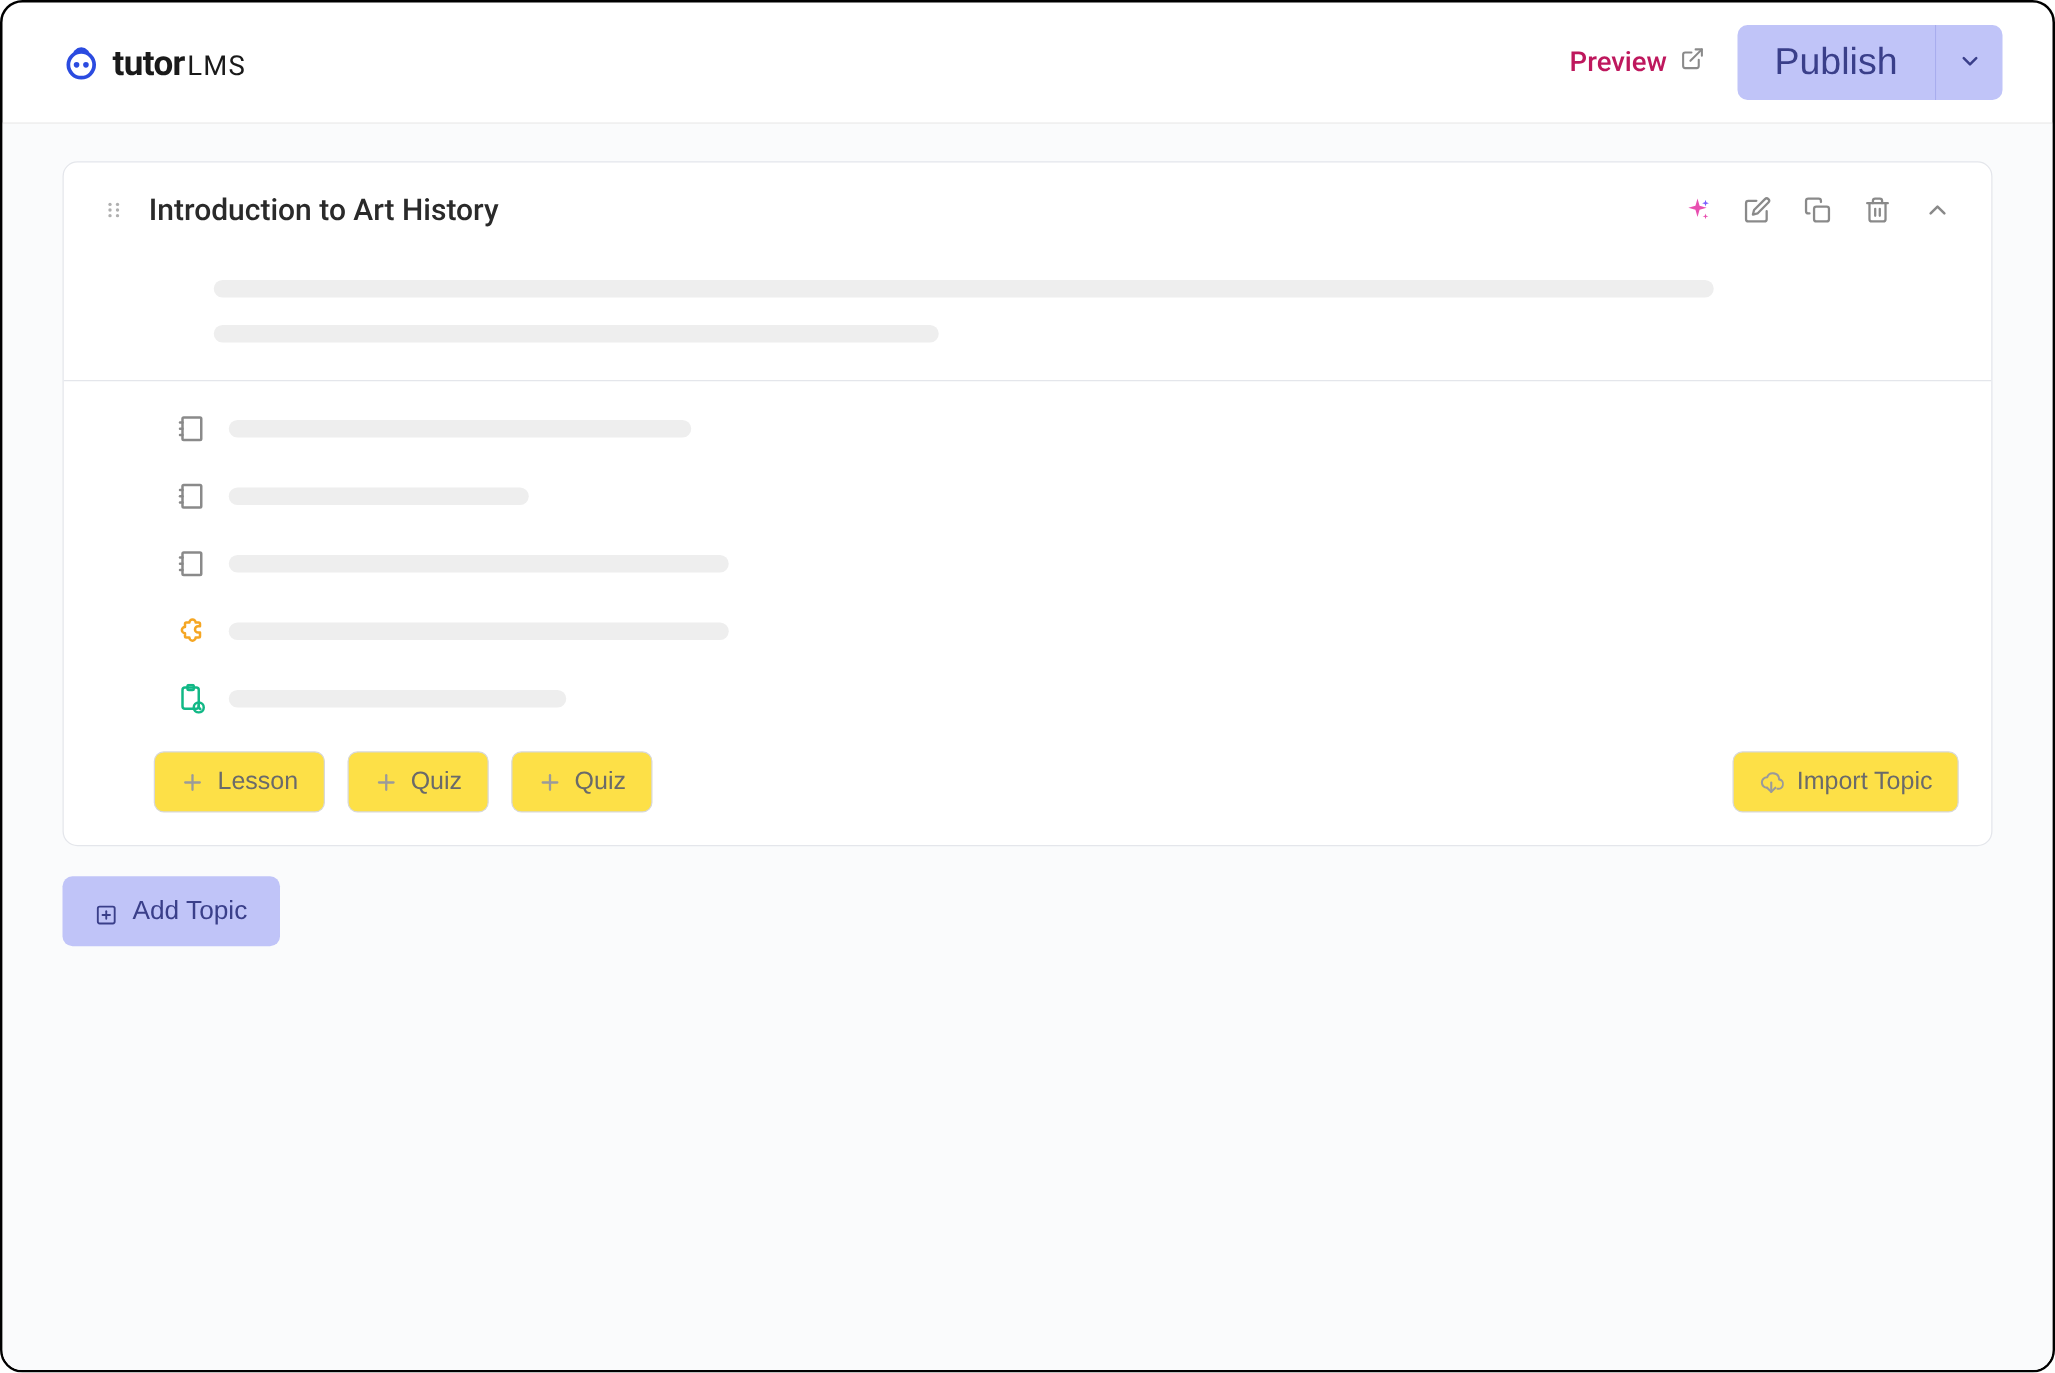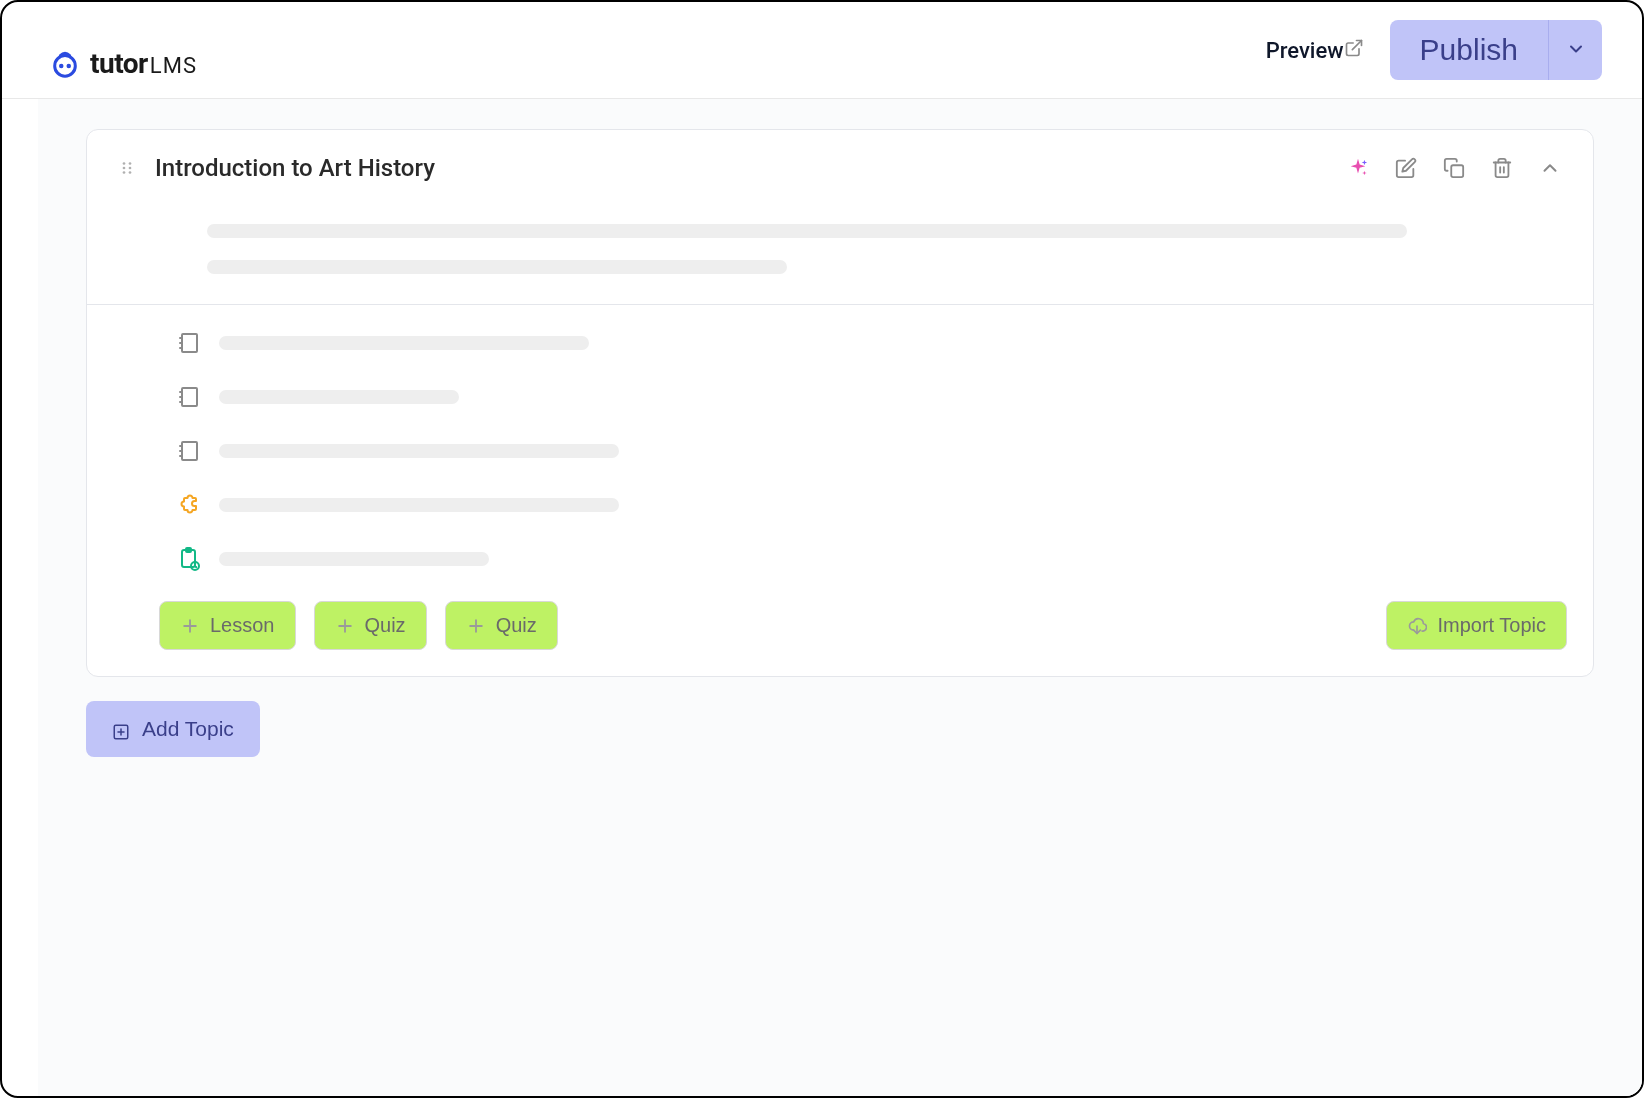--- a/index.html
+++ b/index.html
@@ -15,21 +15,21 @@
     height: 1098px;
     border: 2px solid #000;
     border-radius: 18px;
     background: #fff;
     display: flex;
     flex-direction: column;
     overflow: hidden;
   }
   .header {
     display: flex;
-    align-items: flex-end;
+    align-items: center;
     justify-content: space-between;
     padding: 18px 40px 18px 48px;
     border-bottom: 1px solid #e8e8e8;
   }
   .brand {
     display: flex;
     align-items: center;
     gap: 10px;
   }
   .brand-logo {
@@ -49,23 +49,24 @@
     margin-left: 2px;
   }
   .header-actions {
     display: flex;
     align-items: center;
     gap: 26px;
   }
   .preview-link {
     display: flex;
     align-items: center;
+    gap: 10px;
     font-size: 22px;
     font-weight: 500;
-    color: #0f172a;
+    color: #be185d;
     cursor: pointer;
   }
   .publish-group {
     display: flex;
     align-items: stretch;
     height: 60px;
   }
   .publish-btn {
     background: #c0c4f8;
     border: none;
@@ -89,21 +90,20 @@
     justify-content: center;
     cursor: pointer;
   }
   .content {
     padding: 30px 48px;
     background: #fafbfc;
     flex: 1;
     display: flex;
     flex-direction: column;
     gap: 24px;
-    margin-left: 36px;
   }
   .topic-card {
     background: #fff;
     border: 1px solid #e4e6eb;
     border-radius: 12px;
   }
   .topic-card.expanded {
   }
   .topic-header {
     display: flex;
@@ -174,21 +174,21 @@
   .actions-bar {
     display: flex;
     align-items: center;
     padding: 18px 26px 26px 72px;
     gap: 18px;
   }
   .ghost-btn {
     display: flex;
     align-items: center;
     gap: 10px;
-    background: #bef264;
+    background: #fde047;
     border: 1px solid #d8d8d8;
     border-radius: 8px;
     padding: 12px 20px;
     font-size: 20px;
     color: #6a6a6a;
     cursor: pointer;
   }
   .ghost-btn svg { color:#9a9a9a; }
   .spacer { flex: 1; }
   .collapsed .topic-header { padding: 26px 30px; }

